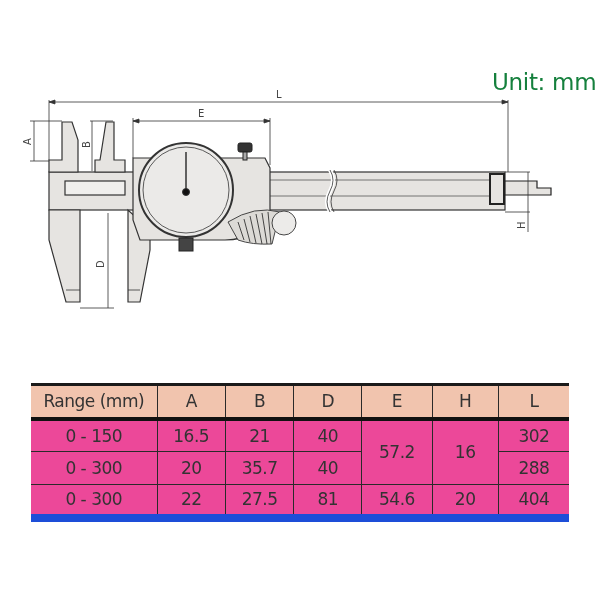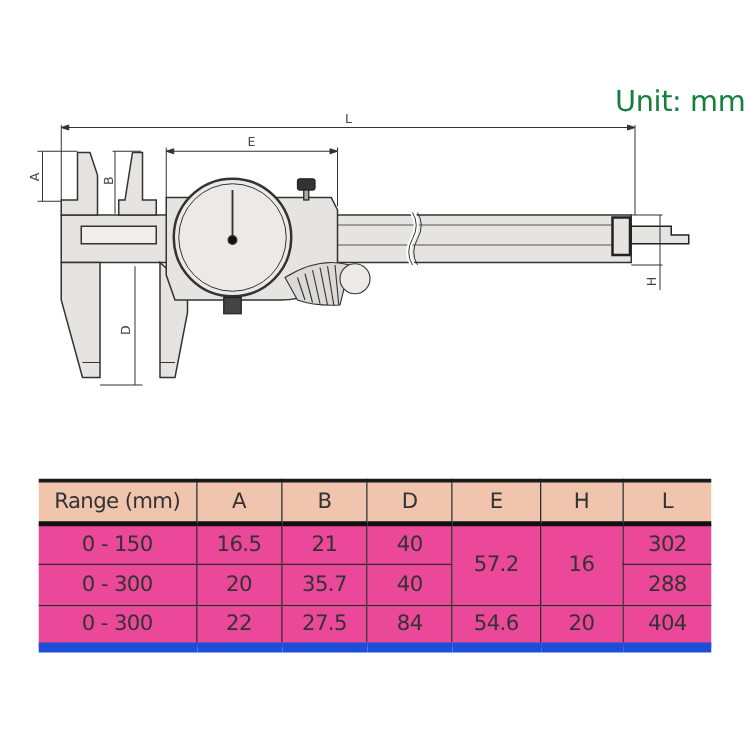--- a/index.html
+++ b/index.html
@@ -154,19 +154,19 @@
       <td>0 - 300</td>
       <td>20</td>
       <td>35.7</td>
       <td>40</td>
       <td>288</td>
     </tr>
     <tr>
       <td>0 - 300</td>
       <td>22</td>
       <td>27.5</td>
-      <td>84</td>
+      <td>81</td>
       <td>54.6</td>
       <td>20</td>
       <td>404</td>
     </tr>
   </tbody>
 </table>
 
 </body></html>

